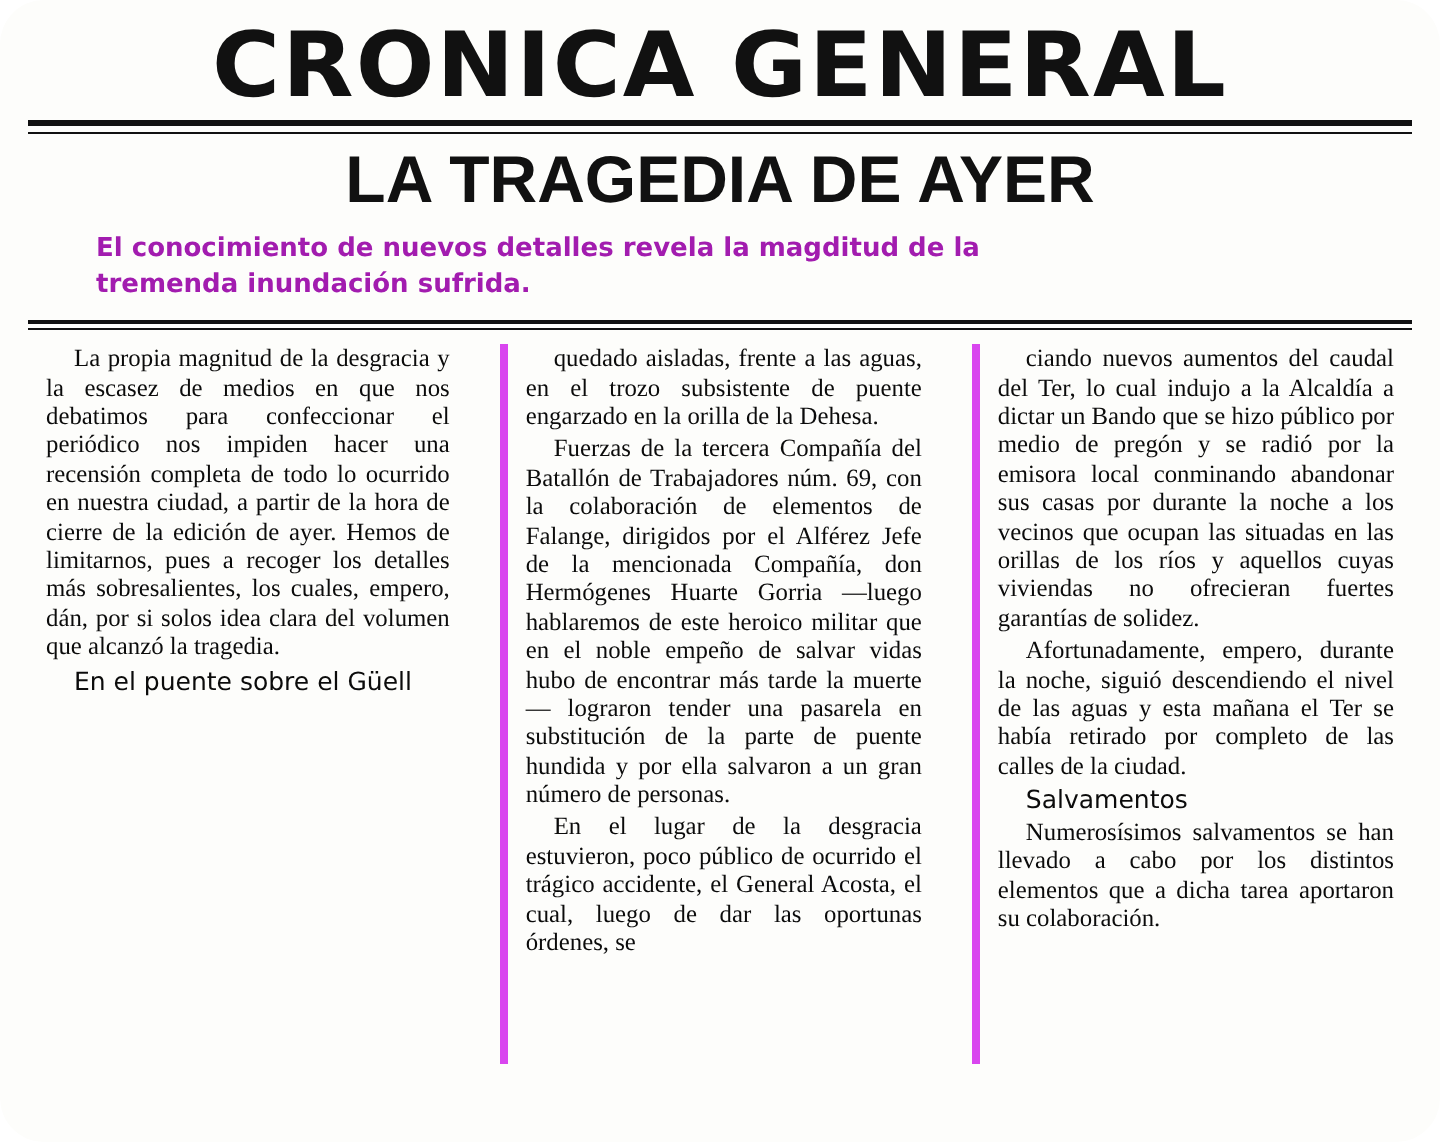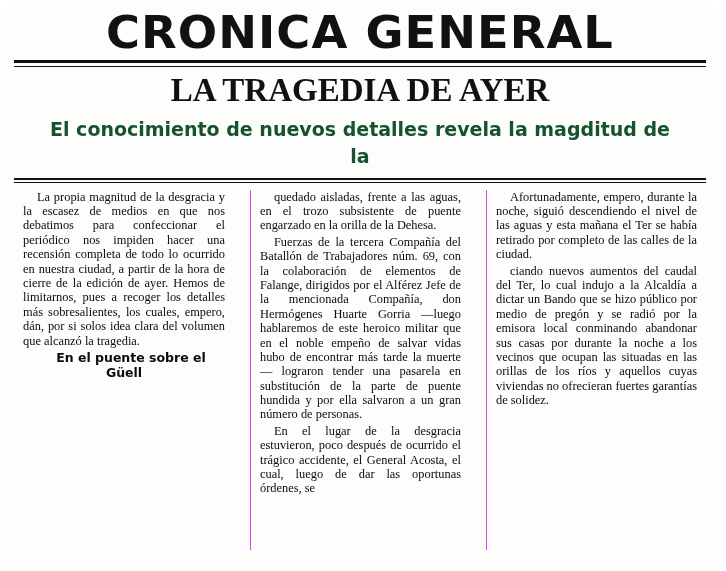--- a/index.html
+++ b/index.html
@@ -37,35 +37,35 @@
   .rule-thick {
     border-top: 3px solid #111;
     margin: 4px 0 3px 0;
   }
   .rule-thin {
     border-top: 1px solid #111;
     margin: 2px 0 6px 0;
   }
   .headline {
     text-align: center;
-    font-family: Liberation Serif, serif;
+    font-family: Liberation Sans, sans-serif;
     font-weight: bold;
     font-size: 33px;
     line-height: 1.05;
     margin: 6px 0 8px 0;
     color: #111;
   }
   .subhead {
-    text-align: center;
+    text-align: left;
     font-family: "DejaVu Sans", sans-serif;
     font-weight: bold;
-    font-size: 19px;
+    font-size: 13px;
     line-height: 1.45;
     margin: 0 34px 7px 34px;
-    color: #14532d;
+    color: #a21caf;
   }
   .rule-double {
     border-top: 2px solid #111;
     margin: 5px 0 0 0;
   }
   .rule-double-b {
     border-top: 1px solid #111;
     margin: 2px 0 7px 0;
   }
   .columns {
@@ -77,65 +77,68 @@
   .col {
     width: 33.33%;
     box-sizing: border-box;
     padding: 0 9px;
     font-size: 12.4px;
     line-height: 1.16;
     text-align: justify;
     overflow: hidden;
   }
   .col + .col {
-    border-left: 1px solid #d946ef;
+    border-left: 4px solid #d946ef;
   }
   .col p {
     margin: 0 0 2px 0;
     text-indent: 14px;
     hyphens: auto;
   }
   .subsec {
-    text-align: center;
+    text-align: left;
     font-family: "DejaVu Sans", sans-serif;
-    font-weight: bold;
+    font-weight: normal;
     font-size: 12.5px;
     line-height: 1.2;
     margin: 7px 0 4px 0;
     text-indent: 0;
   }
 </style>
 </head>
 <body>
 
 <div class="page">
 
   <div class="masthead">CRONICA GENERAL</div>
 
   <div class="rule-thick"></div>
   <div class="rule-thin"></div>
 
   <div class="headline">LA TRAGEDIA DE AYER</div>
 
   <div class="subhead">
     <span>El conocimiento de nuevos detalles revela la magditud de la</span><br>
+    <span>tremenda inundación sufrida.</span>
   </div>
 
   <div class="rule-double"></div>
   <div class="rule-double-b"></div>
 
   <div class="columns" id="columns">
       <div class="col">
         <p>La propia magnitud de la desgracia y la escasez de medios en que nos debatimos para confeccionar el periódico nos impiden hacer una recensión completa de todo lo ocurrido en nuestra ciudad, a partir de la hora de cierre de la edición de ayer. Hemos de limitarnos, pues a recoger los detalles más sobresalientes, los cuales, empero, dán, por si solos idea clara del volumen que alcanzó la tragedia.</p>
         <p class="subsec">En el puente sobre el Güell</p>
       </div>
       <div class="col">
         <p>quedado aisladas, frente a las aguas, en el trozo subsistente de puente engarzado en la orilla de la Dehesa.</p>
         <p>Fuerzas de la tercera Compañía del Batallón de Trabajadores núm. 69, con la colaboración de elementos de Falange, dirigidos por el Alférez Jefe de la mencionada Compañía, don Hermógenes Huarte Gorria —luego hablaremos de este heroico militar que en el noble empeño de salvar vidas hubo de encontrar más tarde la muerte— lograron tender una pasarela en substitución de la parte de puente hundida y por ella salvaron a un gran número de personas.</p>
-        <p>En el lugar de la desgracia estuvieron, poco después de ocurrido el trágico accidente, el General Acosta, el cual, luego de dar las oportunas órdenes, se</p>
+        <p>En el lugar de la desgracia estuvieron, poco público de ocurrido el trágico accidente, el General Acosta, el cual, luego de dar las oportunas órdenes, se</p>
       </div>
       <div class="col">
+        <p>ciando nuevos aumentos del caudal del Ter, lo cual indujo a la Alcaldía a dictar un Bando que se hizo público por medio de pregón y se radió por la emisora local conminando abandonar sus casas por durante la noche a los vecinos que ocupan las situadas en las orillas de los ríos y aquellos cuyas viviendas no ofrecieran fuertes garantías de solidez.</p>
         <p>Afortunadamente, empero, durante la noche, siguió descendiendo el nivel de las aguas y esta mañana el Ter se había retirado por completo de las calles de la ciudad.</p>
-        <p>ciando nuevos aumentos del caudal del Ter, lo cual indujo a la Alcaldía a dictar un Bando que se hizo público por medio de pregón y se radió por la emisora local conminando abandonar sus casas por durante la noche a los vecinos que ocupan las situadas en las orillas de los ríos y aquellos cuyas viviendas no ofrecieran fuertes garantías de solidez.</p>
+        <p class="subsec">Salvamentos</p>
+        <p>Numerosísimos salvamentos se han llevado a cabo por los distintos elementos que a dicha tarea aportaron su colaboración.</p>
       </div>
     </div>
 
 </div>
 
 </body></html>

